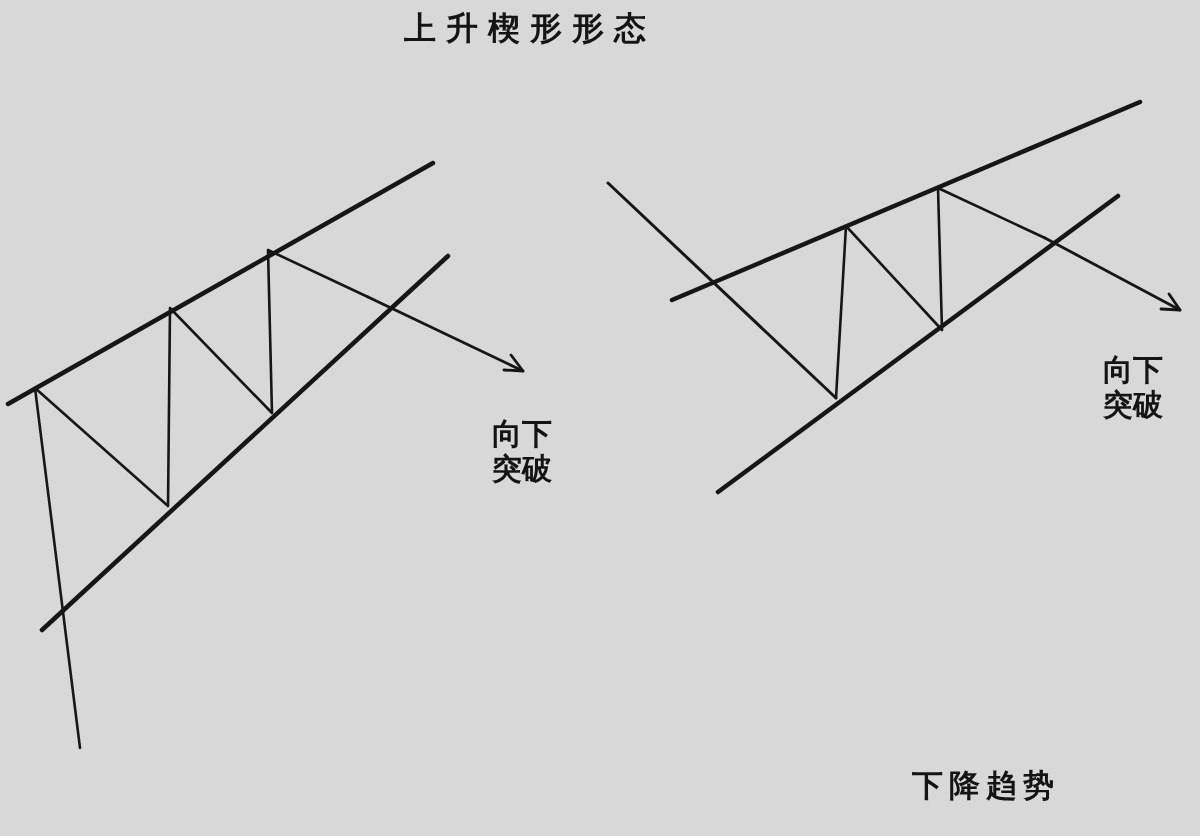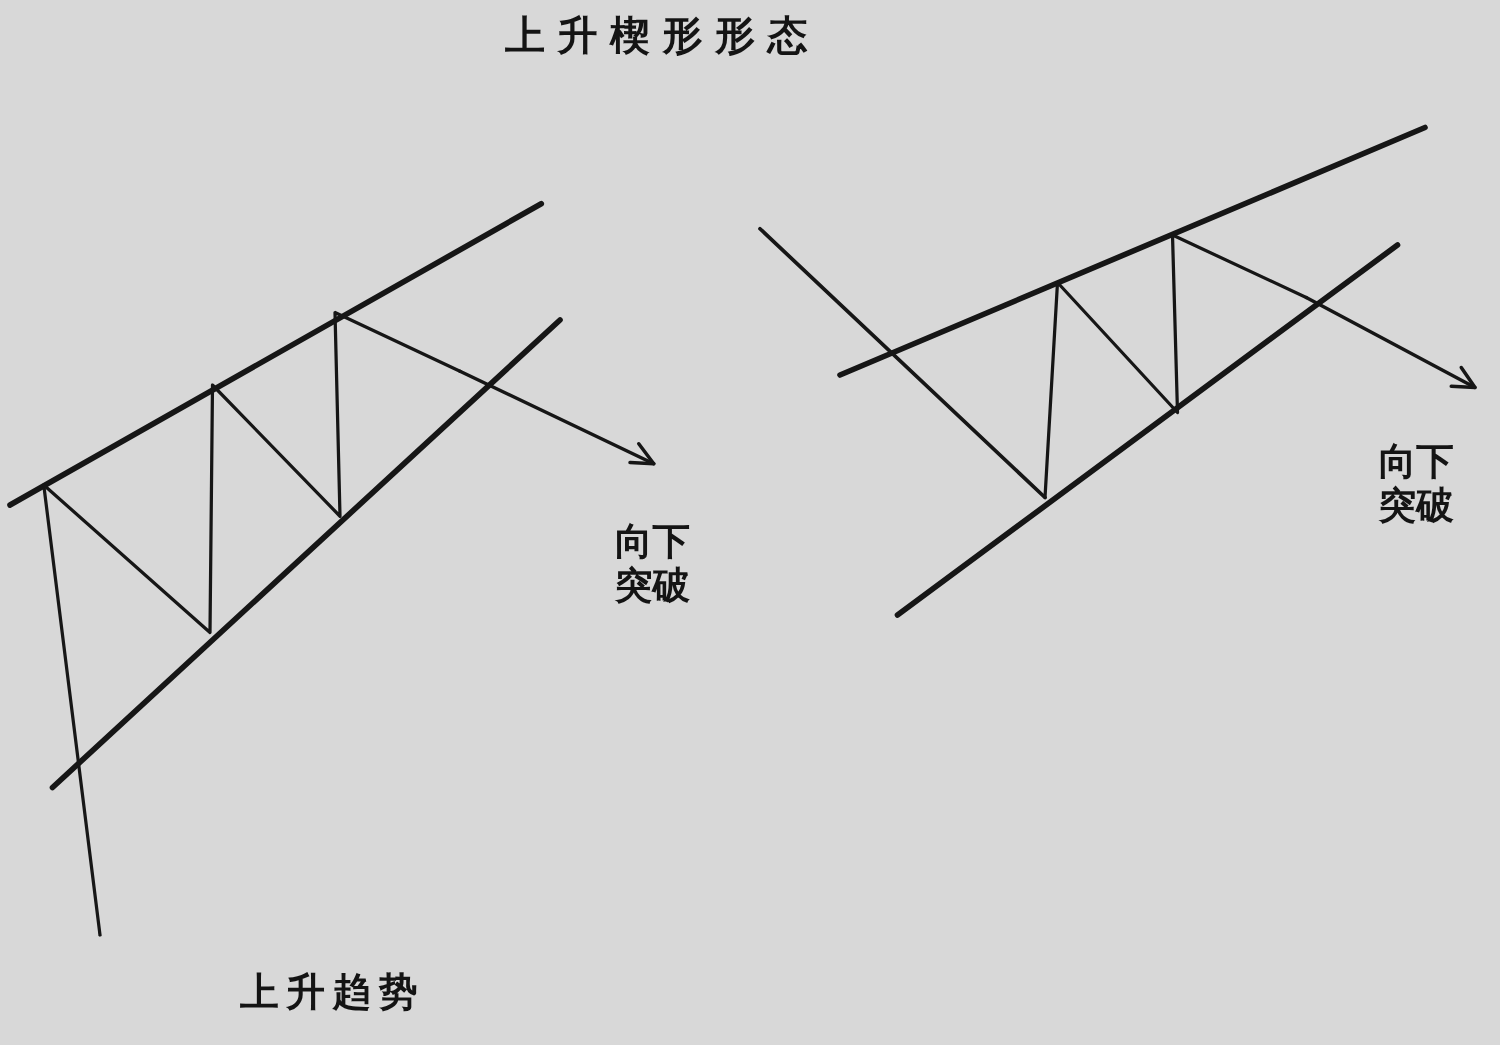--- a/index.html
+++ b/index.html
@@ -98,20 +98,20 @@
       <line class="stroke" x1="1045" y1="238" x2="1180" y2="310" stroke-width="2.8"></line>
       <polyline class="stroke" stroke-width="2.8" points="1161,309 1180,310 1169,294"></polyline>
     </g>
   </svg>
 
   <div class="label title">上升楔形形态</div>
 
   <div class="label breakout-left">向下
 突破</div>
 
-  <div class="label trend-left">上升趋势</div>
 
   <div class="label breakout-right">向下
 突破</div>
 
+  <div class="label trend-right">下降趋势</div>
 
 
 </div>
 
 </body></html>

